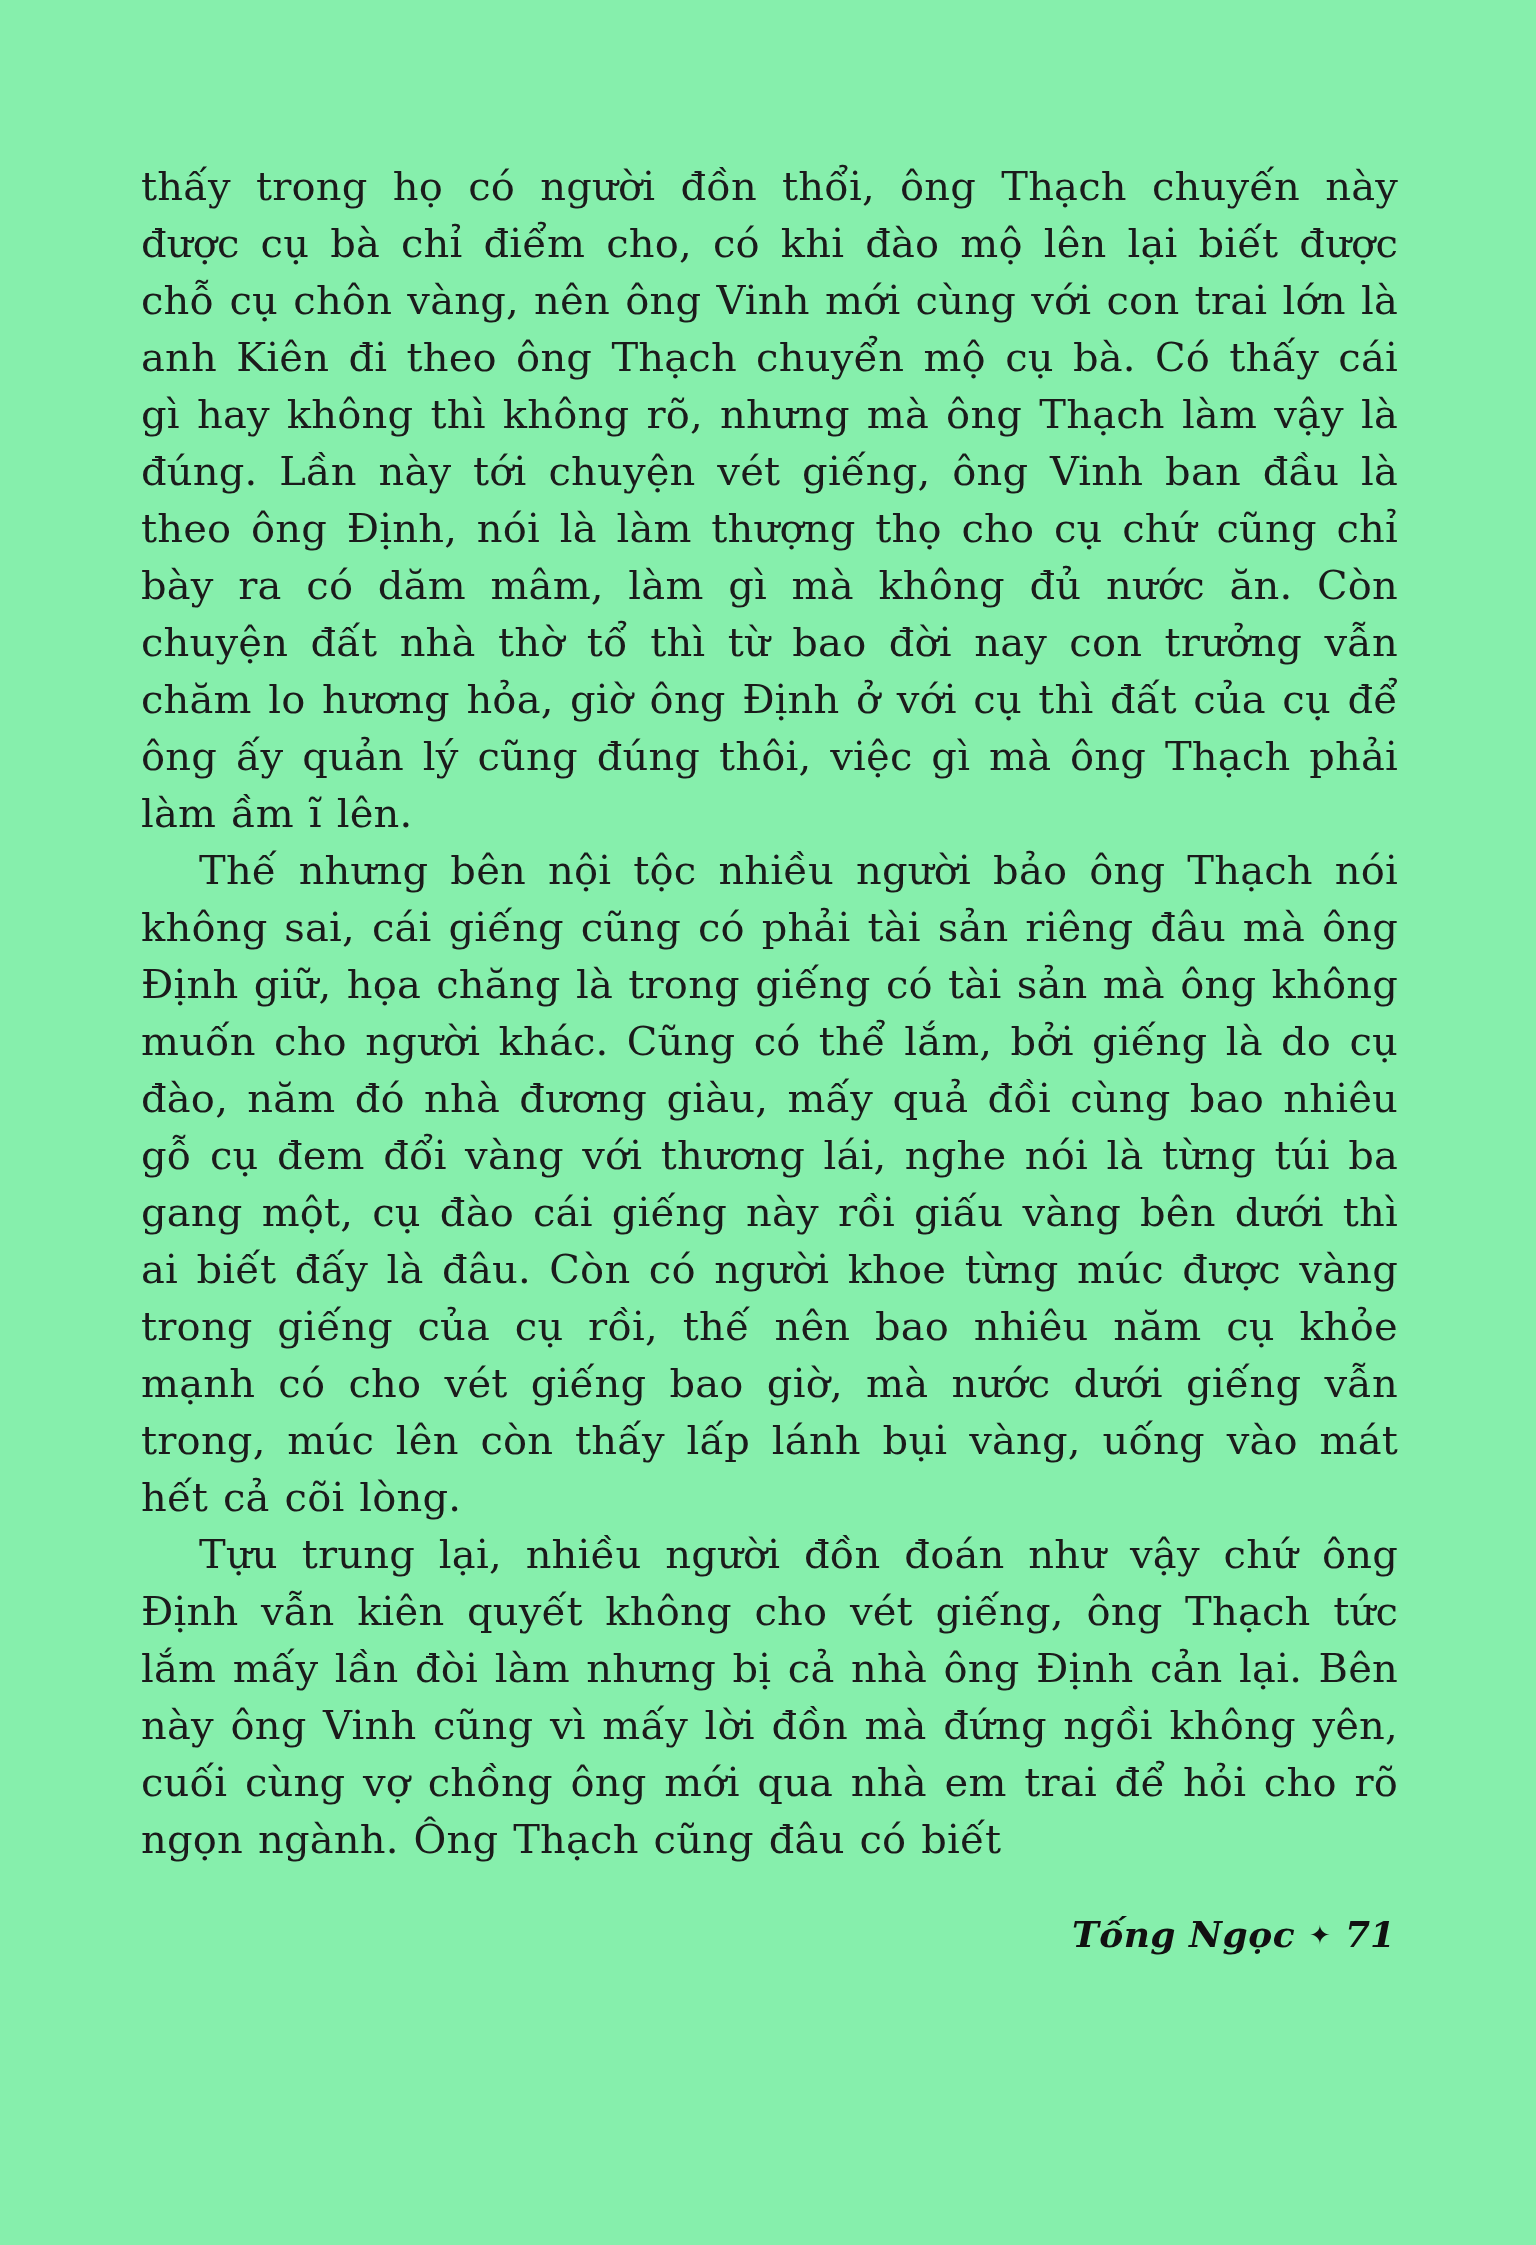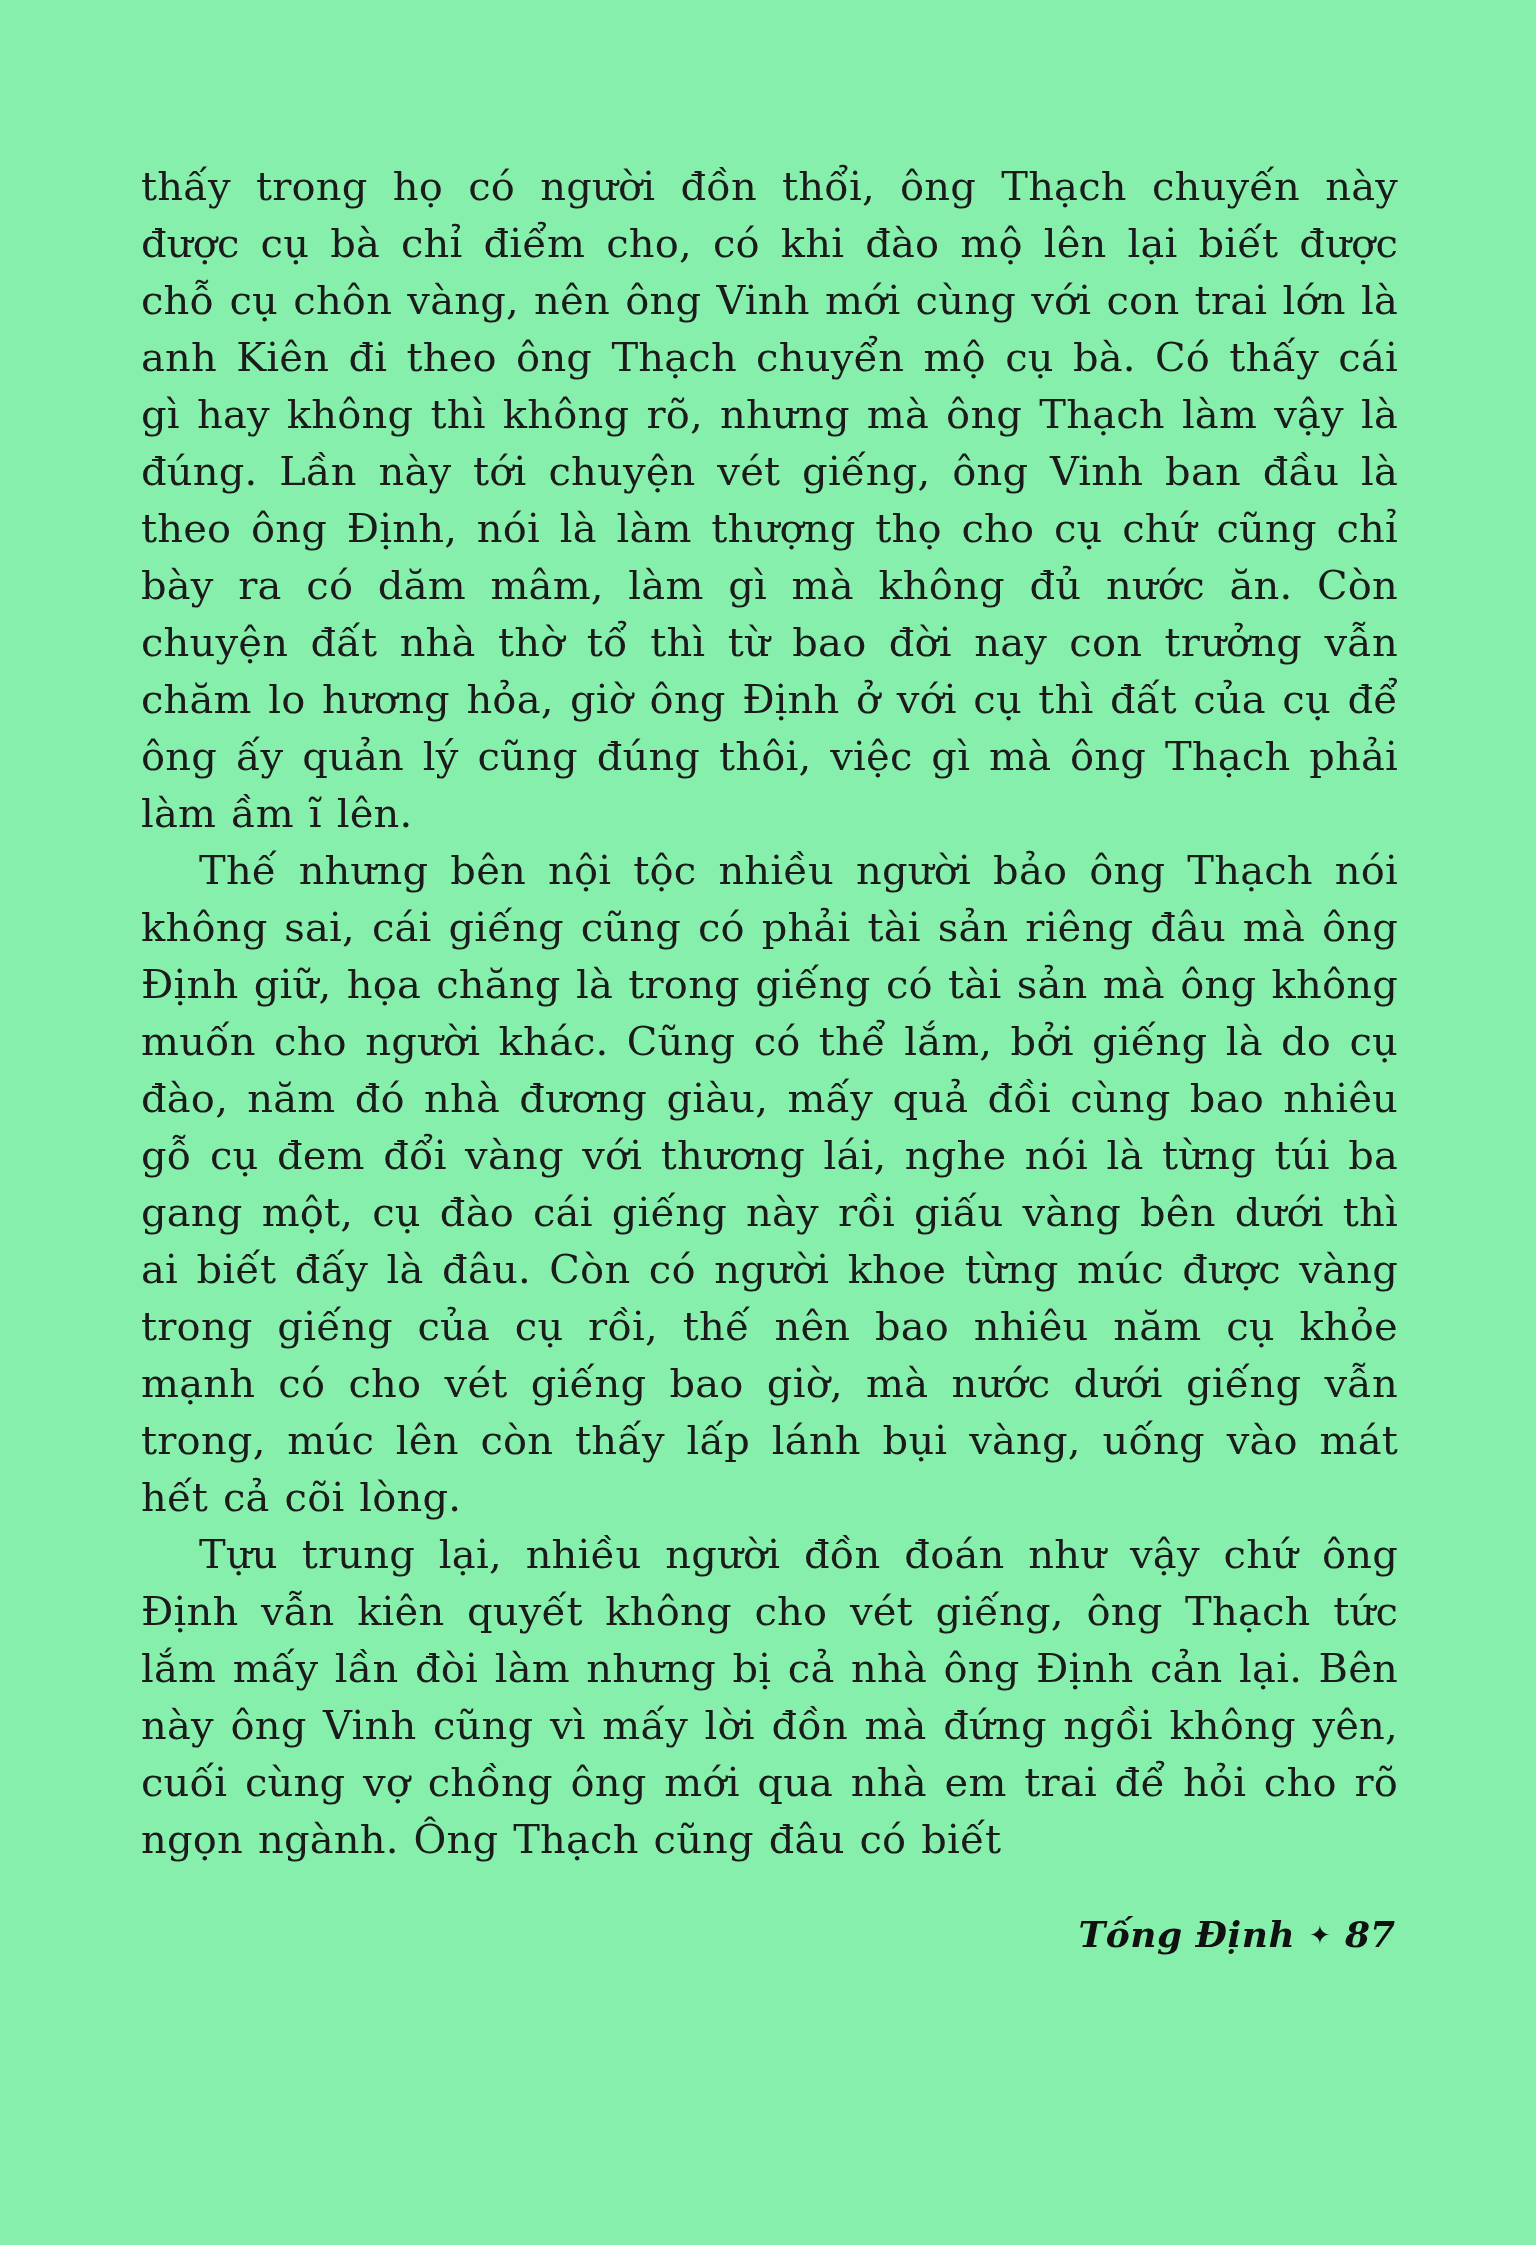--- a/index.html
+++ b/index.html
@@ -66,18 +66,18 @@
 
 <div class="page">
 
   <div class="text-block">
     <p class="para">thấy trong họ có người đồn thổi, ông Thạch chuyến này được cụ bà chỉ điểm cho, có khi đào mộ lên lại biết được chỗ cụ chôn vàng, nên ông Vinh mới cùng với con trai lớn là anh Kiên đi theo ông Thạch chuyển mộ cụ bà. Có thấy cái gì hay không thì không rõ, nhưng mà ông Thạch làm vậy là đúng. Lần này tới chuyện vét giếng, ông Vinh ban đầu là theo ông Định, nói là làm thượng thọ cho cụ chứ cũng chỉ bày ra có dăm mâm, làm gì mà không đủ nước ăn. Còn chuyện đất nhà thờ tổ thì từ bao đời nay con trưởng vẫn chăm lo hương hỏa, giờ ông Định ở với cụ thì đất của cụ để ông ấy quản lý cũng đúng thôi, việc gì mà ông Thạch phải làm ầm ĩ lên.</p>
     <p class="para indent">Thế nhưng bên nội tộc nhiều người bảo ông Thạch nói không sai, cái giếng cũng có phải tài sản riêng đâu mà ông Định giữ, họa chăng là trong giếng có tài sản mà ông không muốn cho người khác. Cũng có thể lắm, bởi giếng là do cụ đào, năm đó nhà đương giàu, mấy quả đồi cùng bao nhiêu gỗ cụ đem đổi vàng với thương lái, nghe nói là từng túi ba gang một, cụ đào cái giếng này rồi giấu vàng bên dưới thì ai biết đấy là đâu. Còn có người khoe từng múc được vàng trong giếng của cụ rồi, thế nên bao nhiêu năm cụ khỏe mạnh có cho vét giếng bao giờ, mà nước dưới giếng vẫn trong, múc lên còn thấy lấp lánh bụi vàng, uống vào mát hết cả cõi lòng.</p>
     <p class="para indent">Tựu trung lại, nhiều người đồn đoán như vậy chứ ông Định vẫn kiên quyết không cho vét giếng, ông Thạch tức lắm mấy lần đòi làm nhưng bị cả nhà ông Định cản lại. Bên này ông Vinh cũng vì mấy lời đồn mà đứng ngồi không yên, cuối cùng vợ chồng ông mới qua nhà em trai để hỏi cho rõ ngọn ngành. Ông Thạch cũng đâu có biết</p>
   </div>
 
   <div class="footer">
-    <span class="author">Tống Định</span>
+    <span class="author">Tống Ngọc</span>
     <span class="diamond">✦</span>
-    <span class="page-num">87</span>
+    <span class="page-num">71</span>
   </div>
 
 </div>
 
 </body></html>

